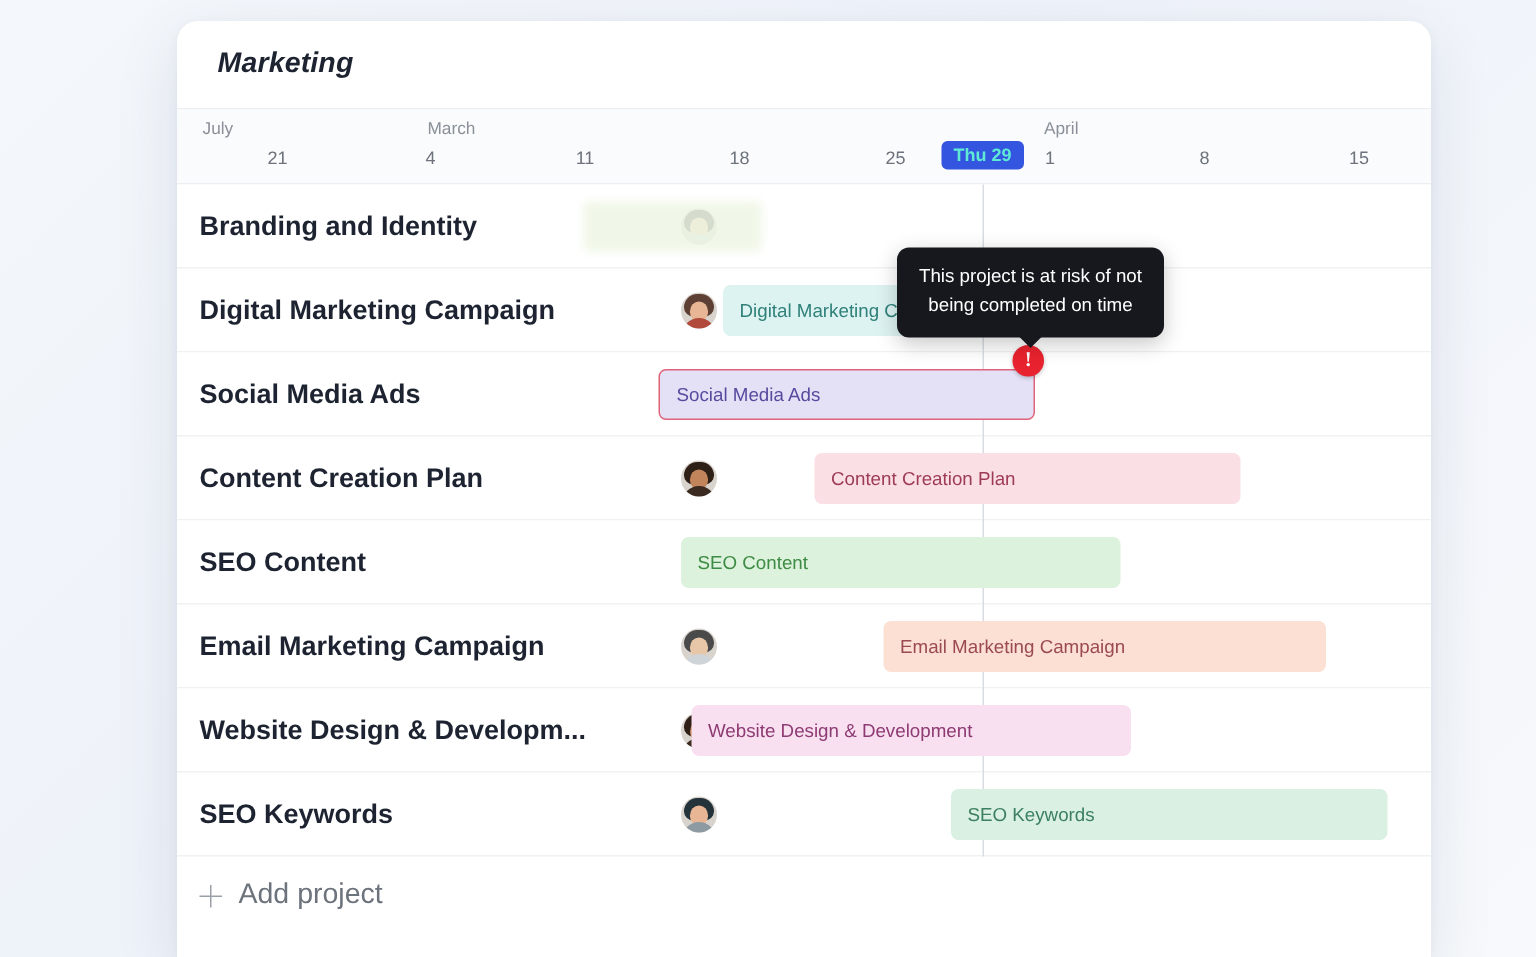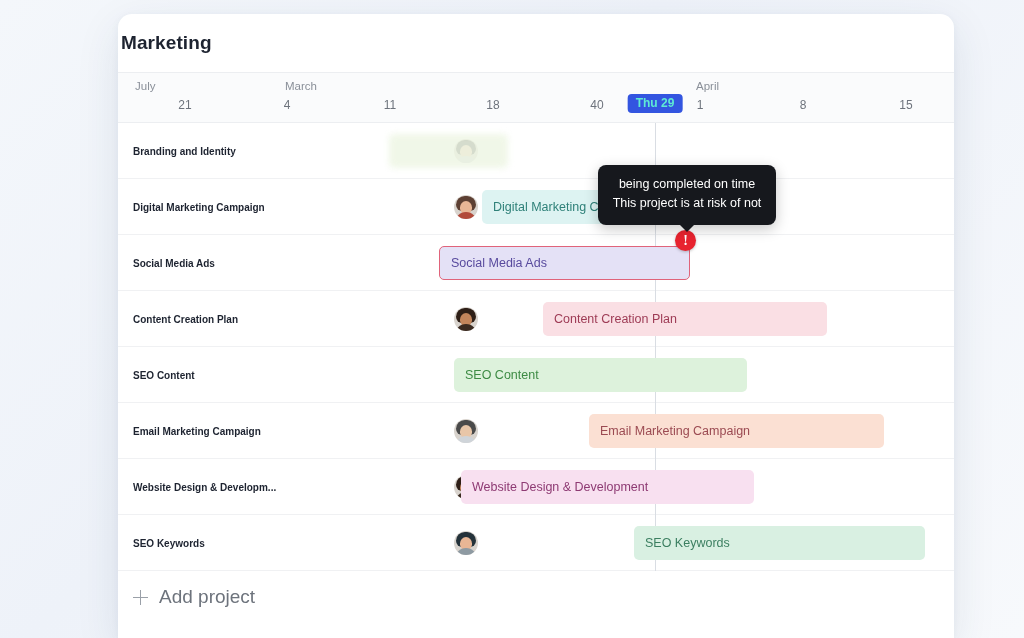--- a/index.html
+++ b/index.html
@@ -28,22 +28,23 @@
     box-shadow: 0 14px 44px rgba(33, 56, 92, 0.10),
                 0 2px 8px rgba(33, 56, 92, 0.05);
     overflow: hidden;
   }
 
   
   #title-bar {
     height: 59px;
     display: flex;
     align-items: center;
-    padding-left: 3px;
+    padding-left: 27px;
     border-bottom: 1px solid #eceef1;
+    font-style: italic;
   }
   #page-title {
     font-size: 19px;
     font-weight: 600;
     color: #1d2330;
     letter-spacing: .1px;
   }
 
   
   #timeline-header {
@@ -102,21 +103,21 @@
     height: 56px;
     border-bottom: 1px solid #f0f1f3;
   }
   .task-row:nth-child(odd) { background: #ffffff; }
 
   .task-label {
     position: absolute;
     left: 15px;
     top: 50%;
     transform: translateY(-50%);
-    font-size: 10px;
+    font-size: 18px;
     font-weight: 600;
     color: #1d2330;
     white-space: nowrap;
   }
 
   .avatar {
     position: absolute;
     left: 336px;
     top: 50%;
     transform: translateY(-50%);
@@ -263,21 +264,21 @@
     <div id="month-labels">
         <div class="month-label" style="left: 17px;">July</div>
         <div class="month-label" style="left: 167px;">March</div>
         <div class="month-label" style="left: 578px;">April</div>
       </div>
     <div id="day-ticks">
         <div class="day-tick" style="left: 67px;">21</div>
         <div class="day-tick" style="left: 169px;">4</div>
         <div class="day-tick" style="left: 272px;">11</div>
         <div class="day-tick" style="left: 375px;">18</div>
-        <div class="day-tick" style="left: 479px;">40</div>
+        <div class="day-tick" style="left: 479px;">25</div>
         <div class="day-tick" style="left: 582px;">1</div>
         <div class="day-tick" style="left: 685px;">8</div>
         <div class="day-tick" style="left: 788px;">15</div>
       </div>
     <div id="today-pill" style="left: 537px; background: rgb(51, 85, 224);">Thu 29</div>
   </div>
 
   <div id="grid-body">
     <div id="today-line" style="left: 537px; background: rgb(217, 221, 227);"></div>
     <div id="rows-container">
@@ -365,22 +366,22 @@
             <span class="av-face" style="background: rgb(232, 182, 149);"></span>
             <span class="av-body" style="background: rgb(142, 154, 162);"></span>
           </div>
           <div class="gantt-bar" style="left: 516px; width: 291px; background: rgb(217, 240, 226); color: rgb(60, 127, 97);">
             <span>SEO Keywords</span>
           </div>
         </div>
       </div>
 
     <div id="risk-tooltip" style="left: 480px; top: 42px; background: rgb(22, 24, 29);">
+      <div>This project is at risk of not</div>
       <div>being completed on time</div>
-      <div>This project is at risk of not</div>
       <div id="tooltip-arrow" style="border-top-color: rgb(22, 24, 29);"></div>
     </div>
   <div id="alert-badge" class="alert-badge" style="left: 557px; top: 107px;">!</div>
     </div>
 
   <div id="add-project-row">
     <span id="plus-icon"></span>
     <span id="add-project-label">Add project</span>
   </div>
 

